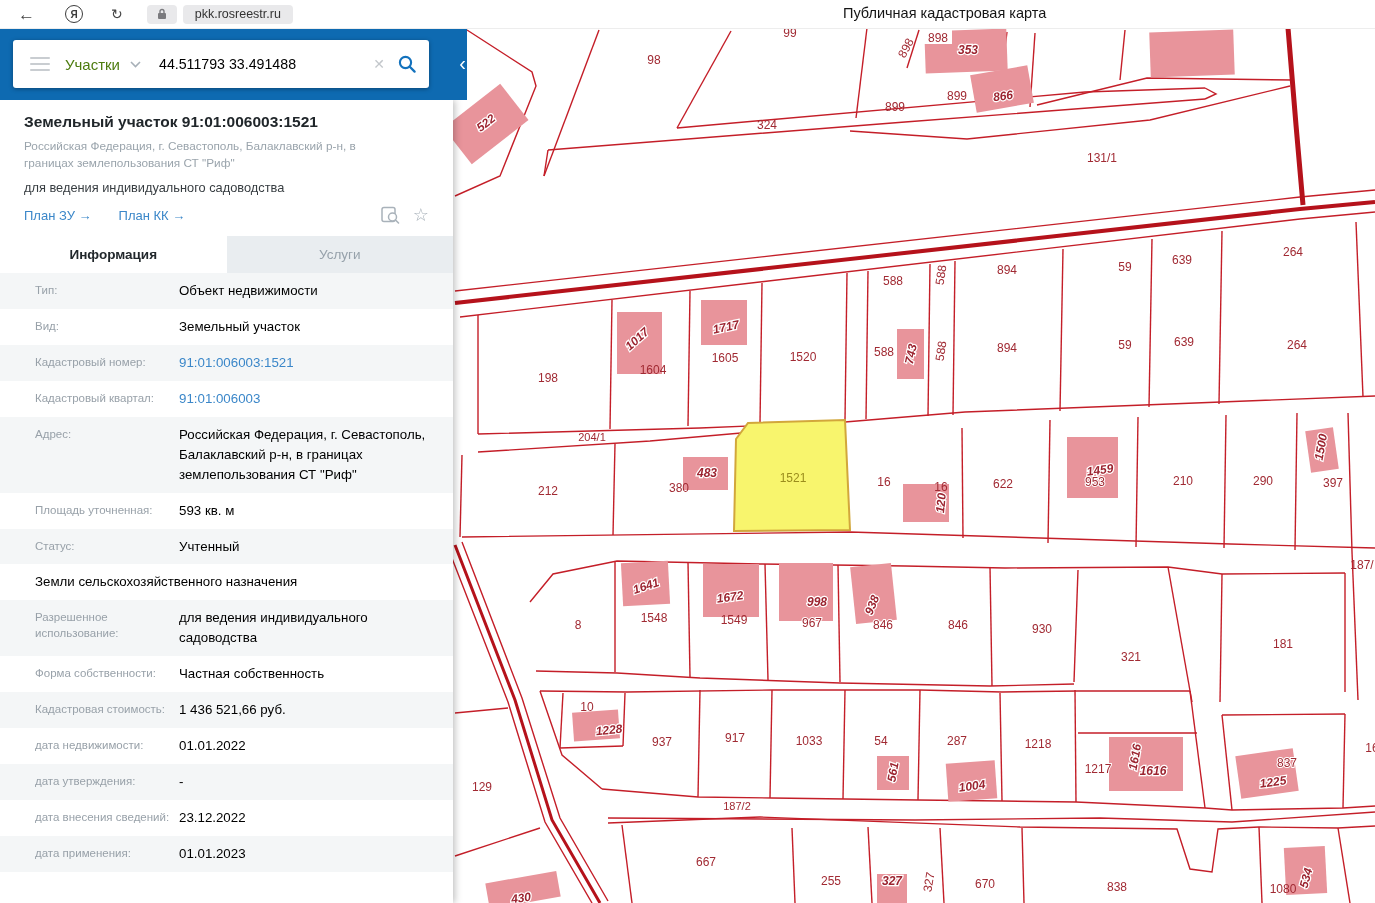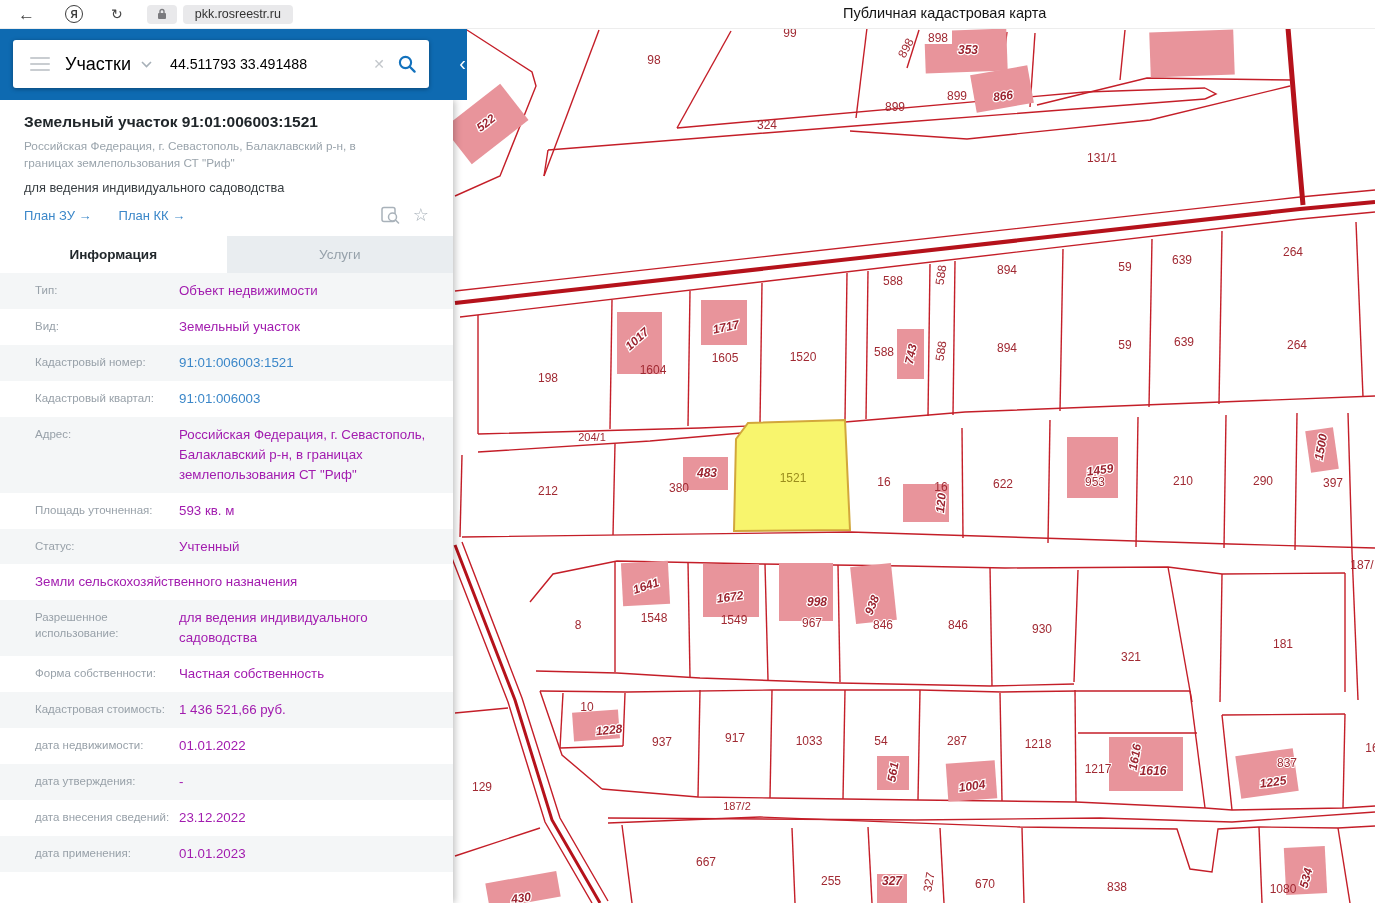--- a/index.html
+++ b/index.html
@@ -17,21 +17,21 @@
   #lock-pill{margin-left:24px;width:30px;justify-content:center}
   #url-pill{margin-left:6px;padding:0 12px;font-size:12.5px;color:#333}
   #pgtitle{position:absolute;left:843px;top:5px;font-size:14.5px;color:#151515}
   
   #search-bar{position:absolute;top:28px;left:0;width:467px;height:72px;background:#0e6ab1;
     z-index:7;display:flex;align-items:center}
   .sbox{margin-left:13px;width:416px;height:48px;background:#fff;border-radius:3px;
     display:flex;align-items:center;box-shadow:0 1px 4px rgba(0,0,0,.35)}
   .burger{width:20px;margin:0 15px 0 17px;display:flex;flex-direction:column;gap:4px}
   .burger i{height:2px;background:#c9cdd1;border-radius:1px}
-  .cat{font-size:18px;color:#000000;margin-right:10px}
+  .cat{font-size:15px;color:#4d7c0f;margin-right:10px}
   .chev{margin-right:16px}
   #q-input{border:none;outline:none;width:170px;font-size:14.2px;color:#000000;
     font-family:"Liberation Sans",sans-serif;background:transparent}
   .clear{margin-left:auto;color:#c3c7cb;font-size:14px;margin-right:12px}
   .mag{margin-right:12px}
   .collapse{position:absolute;right:1px;top:24px;color:#fff;font-size:20px}
   
   #card{position:absolute;top:100px;left:0;width:453px;bottom:0;background:#fff;z-index:6;
     box-shadow:2px 0 7px rgba(0,0,0,.25)}
   .chead{padding:13px 24px 0 24px}
@@ -42,21 +42,21 @@
   .plink{color:#3b87c9;font-size:13px;margin-right:27px}
   .hicons{margin-left:auto;display:flex;align-items:center;gap:13px}
   .star{color:#a9b2ba;font-size:18px;line-height:1}
   .tabs{margin-top:12px;display:flex;height:37px}
   .tab{flex:1;display:flex;align-items:center;justify-content:center;font-size:13.5px}
   .tab.active{background:#fff;color:#22282c;font-weight:bold}
   .tab.inactive{background:#e9edf0;color:#96a1aa}
   .trow{display:flex;padding-left:35px;align-items:flex-start}
   .trow.g{background:#f4f6f7}
   .tl{width:144px;padding:10px 0;font-size:11.5px;color:#98a1a9;line-height:1.35;flex:none}
-  .tv{flex:1;padding:8px 24px 8px 0;font-size:13.3px;color:#a21caf;line-height:1.5}
+  .tv{flex:1;padding:8px 24px 8px 0;font-size:13.3px;color:#000000;line-height:1.5}
   .tv.lnk{color:#3b87c9}
   
   #map-svg{position:absolute;top:0;left:0;z-index:1}
 </style>
 </head>
 <body>
 
 <div id="app">
 
   <svg id="map-svg" width="1375" height="903" viewBox="0 0 1375 903">

